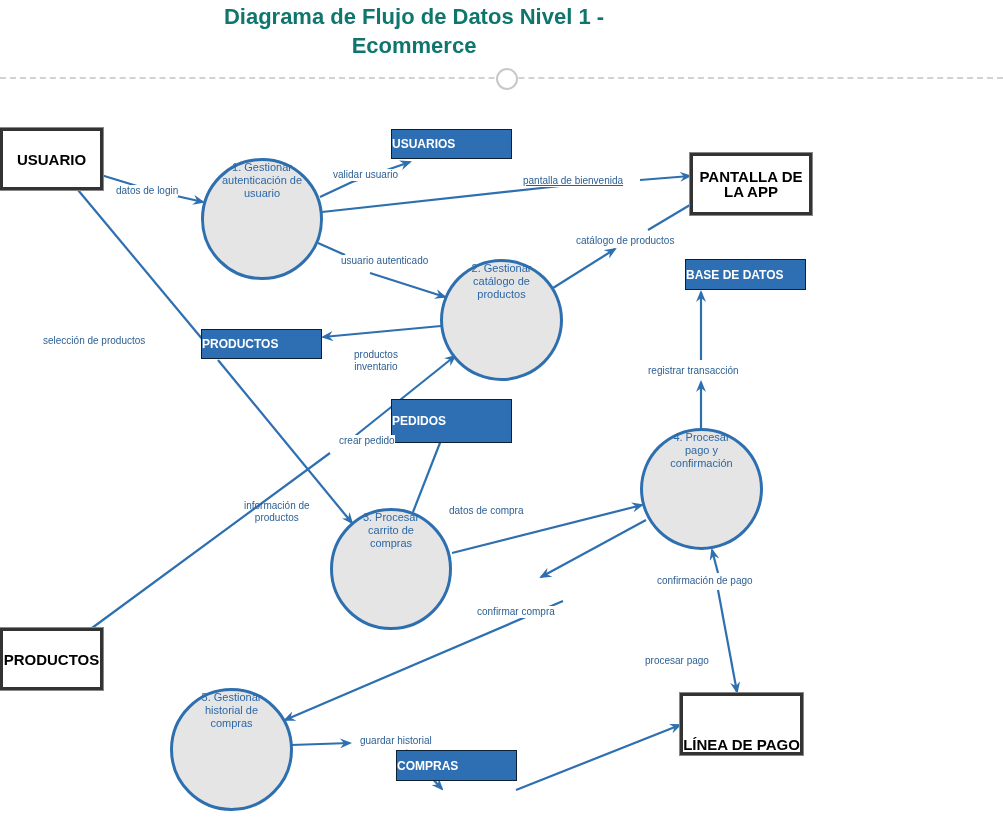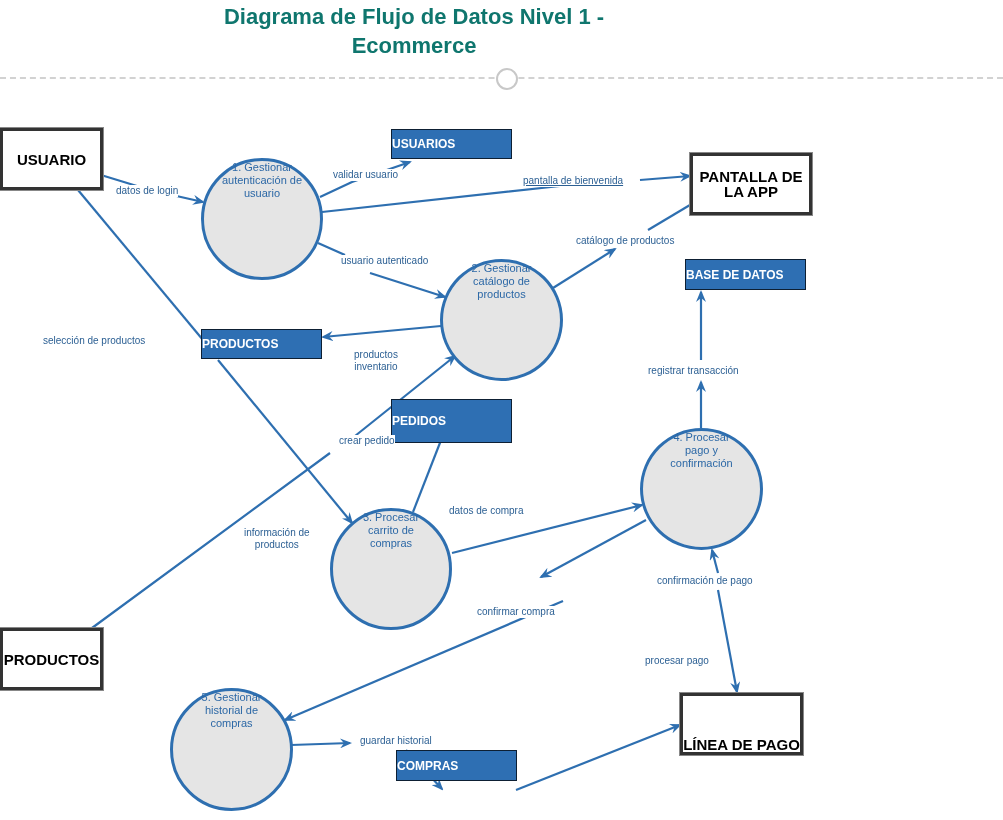--- a/index.html
+++ b/index.html
@@ -136,21 +136,21 @@
 <div class="flow" style="left:523px;top:175px;text-decoration:underline;">pantalla de bienvenida</div>
 <div class="flow" style="left:341px;top:255px;">usuario autenticado</div>
 <div class="flow" style="left:576px;top:235px;">catálogo de productos</div>
 <div class="flow" style="left:43px;top:335px;">selección de productos</div>
 <div class="flow" style="left:354px;top:349px;">
   <div>productos</div>
   <div>inventario</div>
 </div>
 <div class="flow" style="left:339px;top:435px;">crear pedido</div>
 <div class="flow" style="left:648px;top:365px;">registrar transacción</div>
-<div class="flow" style="left:244px;top:527px;background:transparent;">
+<div class="flow" style="left:244px;top:500px;background:transparent;">
   <div>información de</div>
   <div>productos</div>
 </div>
 <div class="flow" style="left:449px;top:505px;">datos de compra</div>
 <div class="flow" style="left:477px;top:606px;">confirmar compra</div>
 <div class="flow" style="left:657px;top:575px;">confirmación de pago</div>
 <div class="flow" style="left:645px;top:655px;text-align:center;">procesar pago</div>
 <div class="flow" style="left:360px;top:735px;">guardar historial</div>
 
 </body></html>

